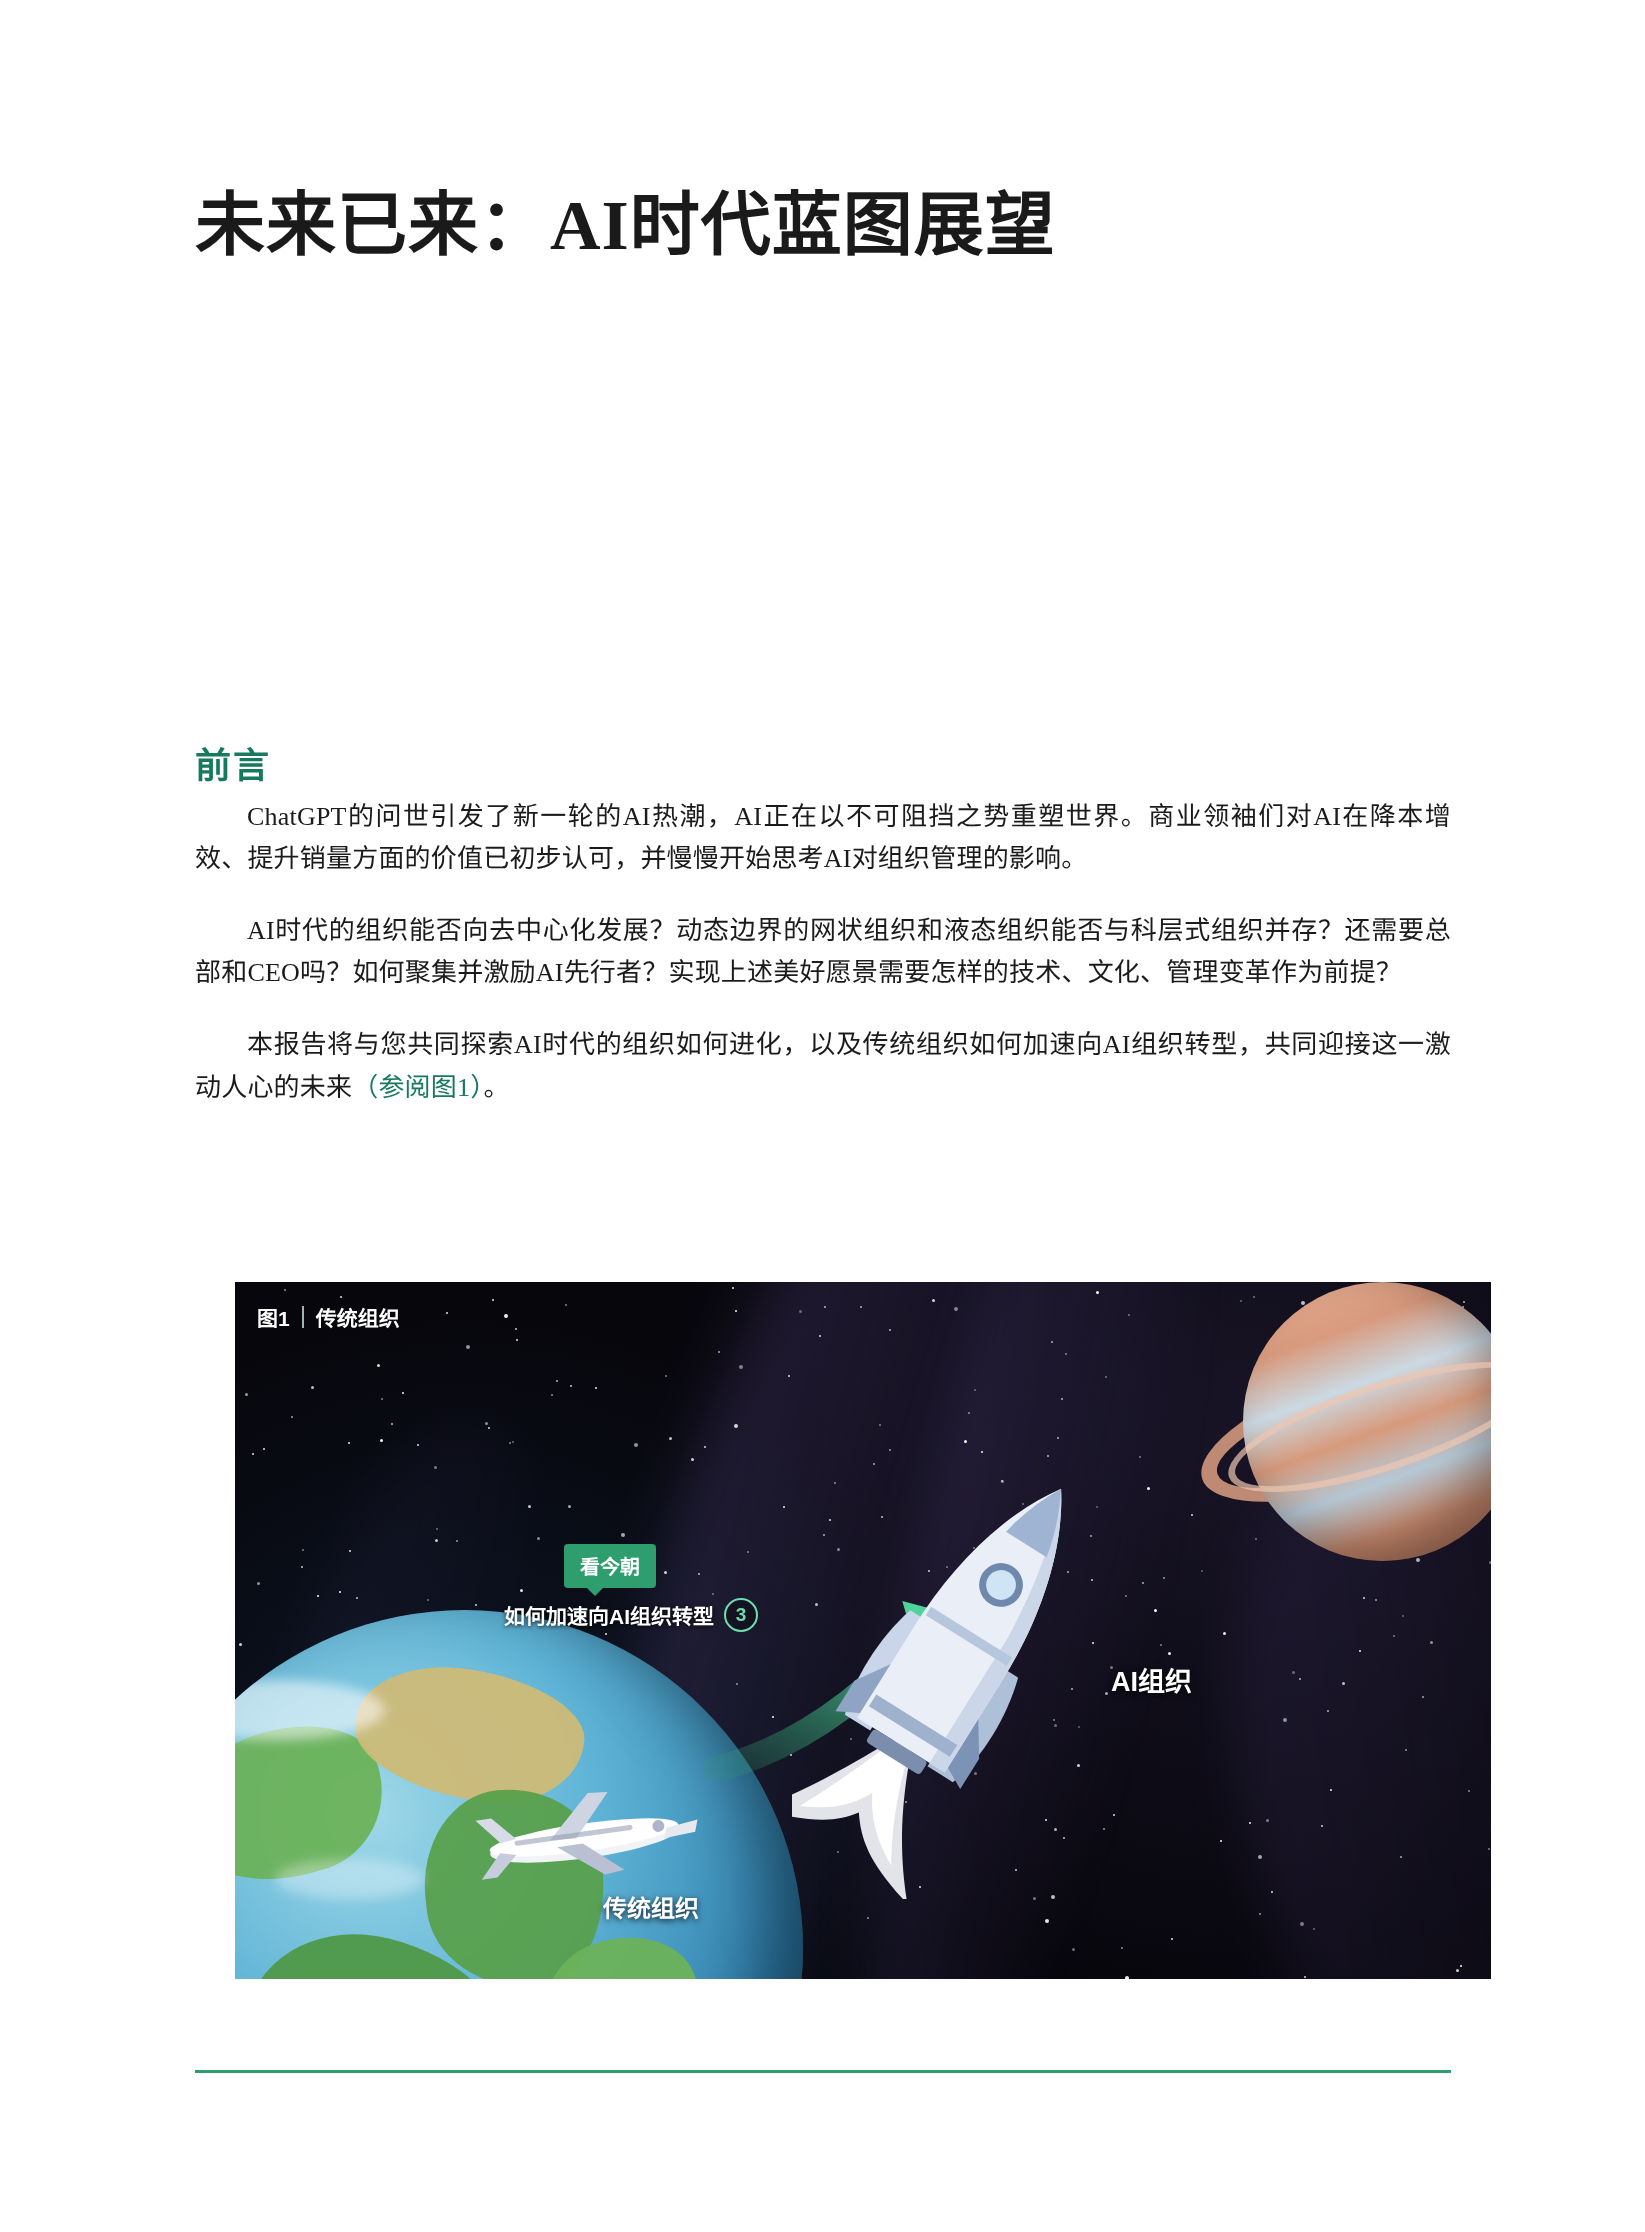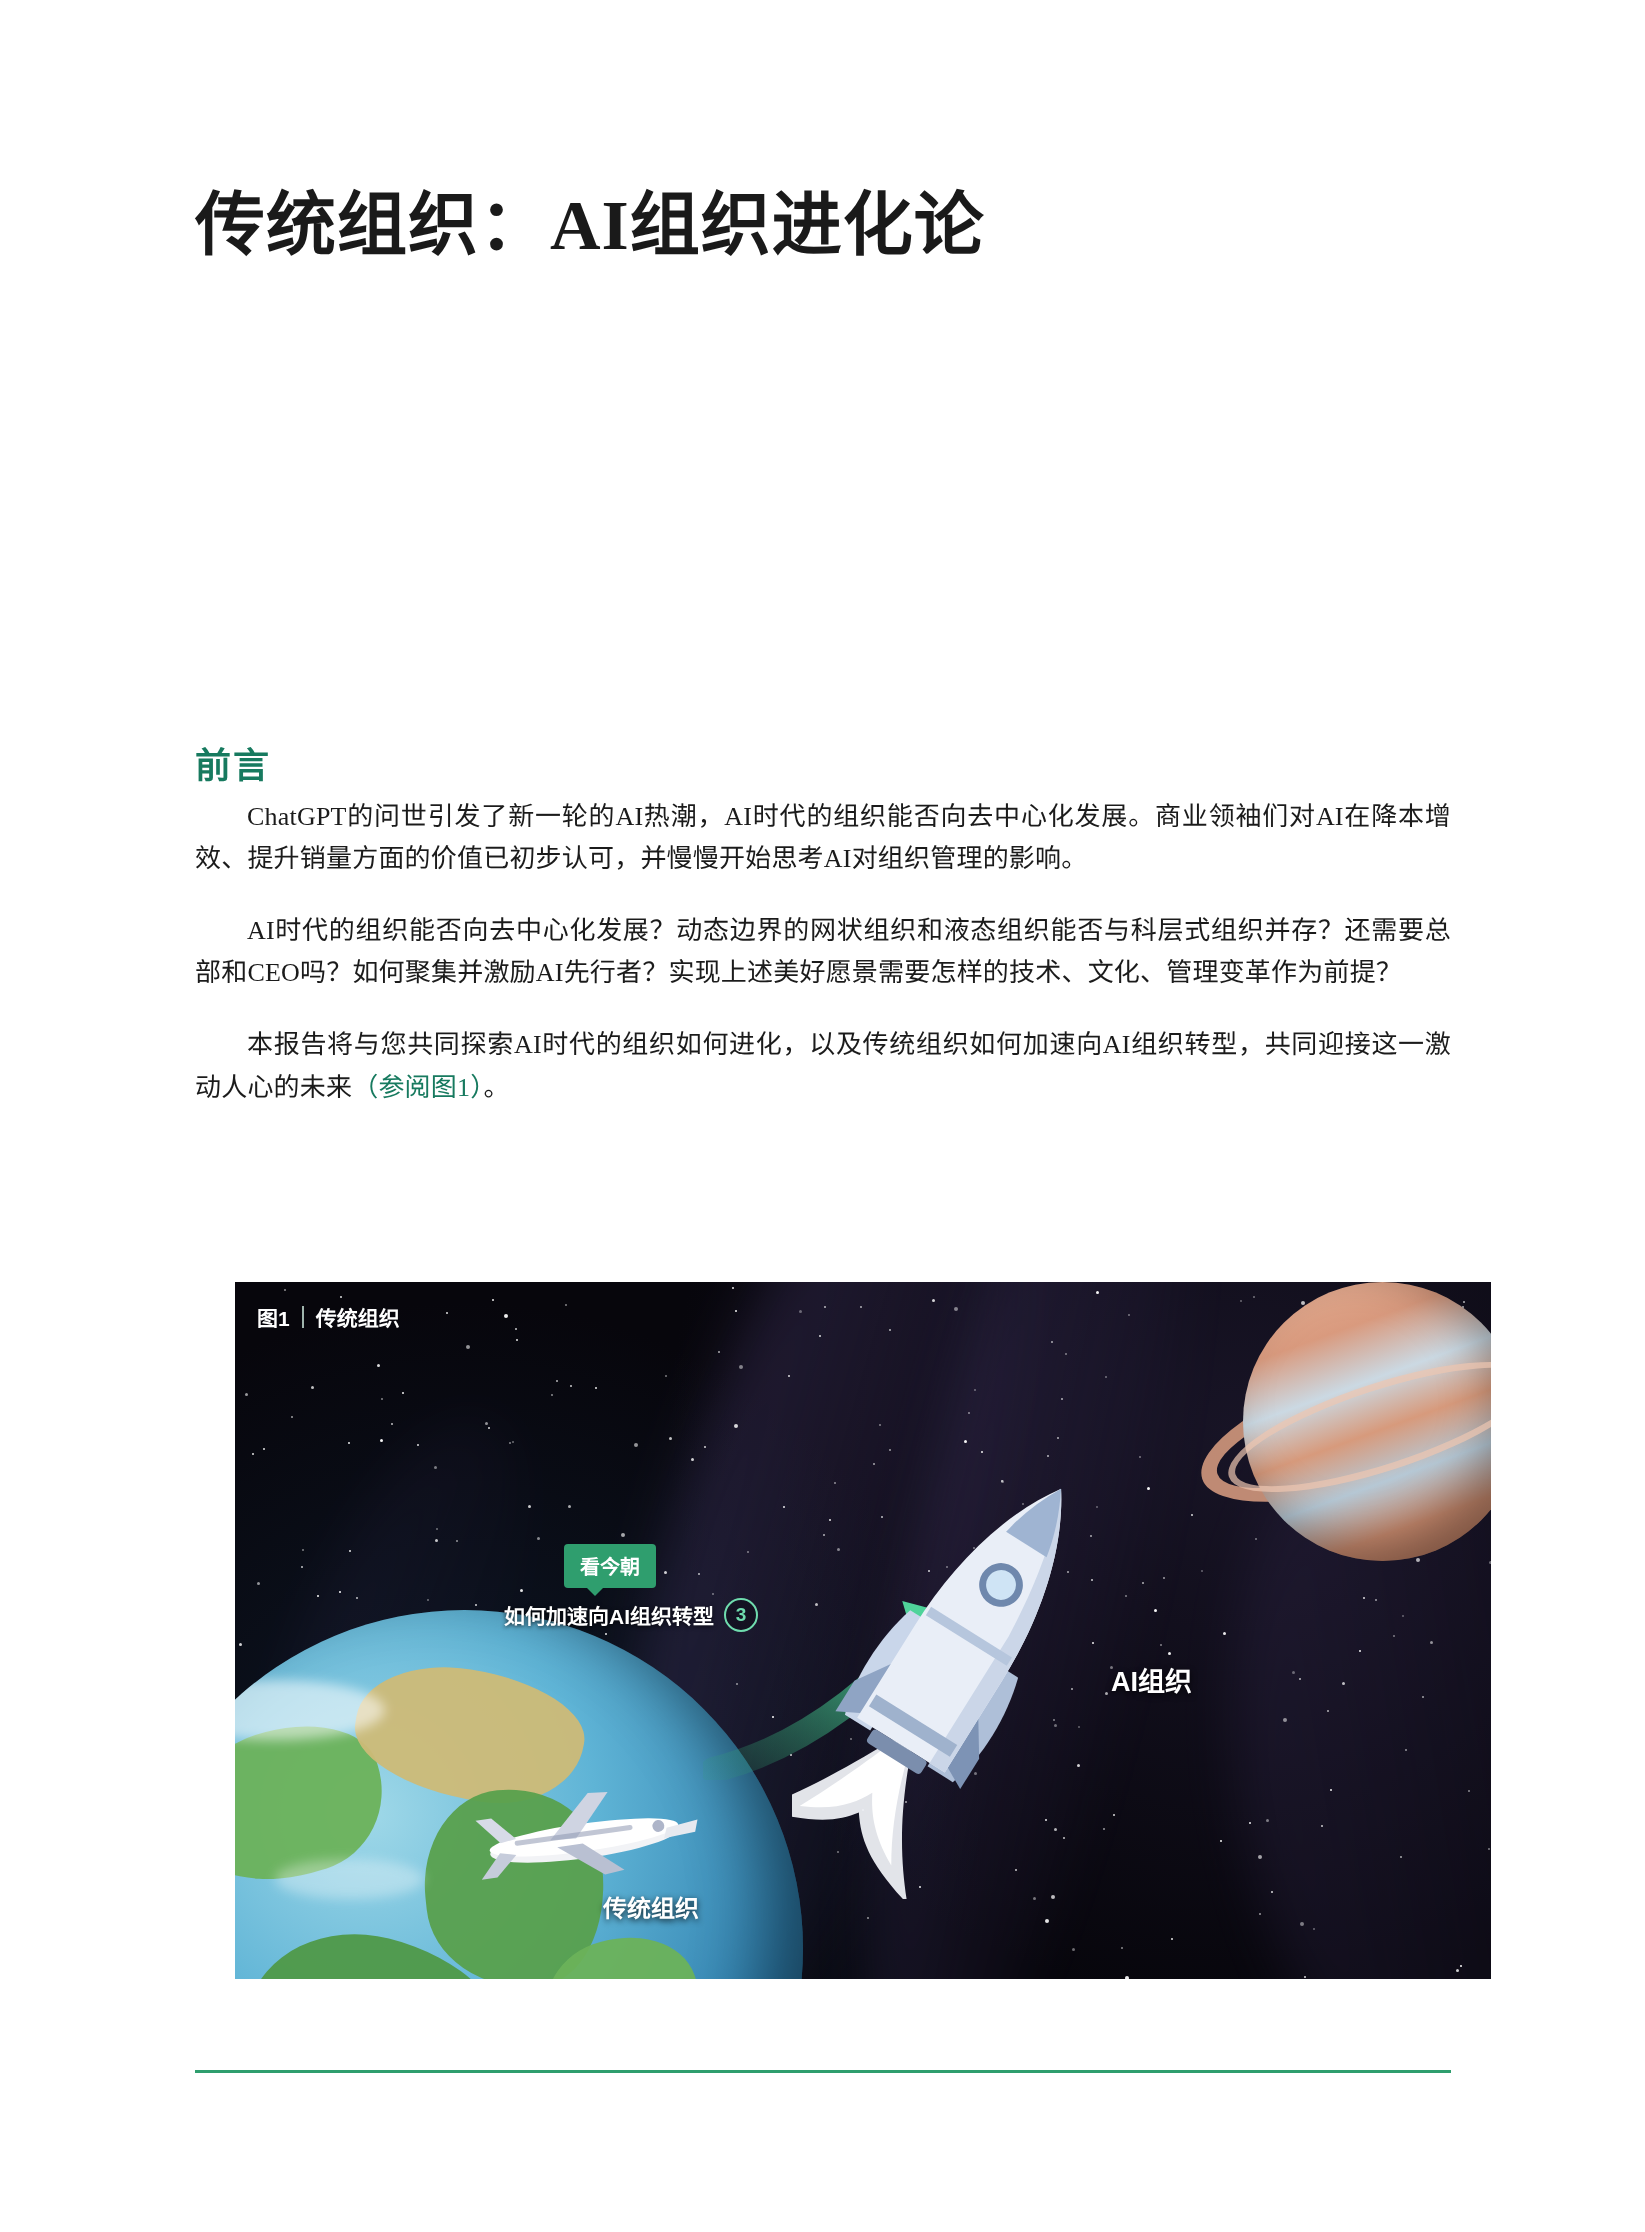--- a/index.html
+++ b/index.html
@@ -327,26 +327,26 @@
     font-family: "Liberation Sans", sans-serif;
     font-size: 24px;
     color: #5d6a66;
   }
 </style>
 </head>
 <body>
 
 <div class="page">
 
-  <h1 class="doc-title">传统组织：AI组织进化论</h1>
+  <h1 class="doc-title">未来已来：AI时代蓝图展望</h1>
 
   <h2 class="section-heading">前言</h2>
 
   <div class="body-copy">
-    <p class="para">ChatGPT的问世引发了新一轮的AI热潮，AI时代的组织能否向去中心化发展。商业领袖们对AI在降本增效、提升销量方面的价值已初步认可，并慢慢开始思考AI对组织管理的影响。</p>
+    <p class="para">ChatGPT的问世引发了新一轮的AI热潮，AI正在以不可阻挡之势重塑世界。商业领袖们对AI在降本增效、提升销量方面的价值已初步认可，并慢慢开始思考AI对组织管理的影响。</p>
     <p class="para">AI时代的组织能否向去中心化发展？动态边界的网状组织和液态组织能否与科层式组织并存？还需要总部和CEO吗？如何聚集并激励AI先行者？实现上述美好愿景需要怎样的技术、文化、管理变革作为前提？</p>
     <p class="para"><span>本报告将与您共同探索AI时代的组织如何进化，以及传统组织如何加速向AI组织转型，共同迎接这一激动人心的未来</span><span class="ref-link">（参阅图1）</span><span>。</span></p>
   </div>
 
   <figure class="exhibit">
     <div class="exhibit-bg"></div>
 
     <div class="swoosh s1"></div>
     <div class="swoosh s2"></div>
     <div class="swoosh s3"></div>

